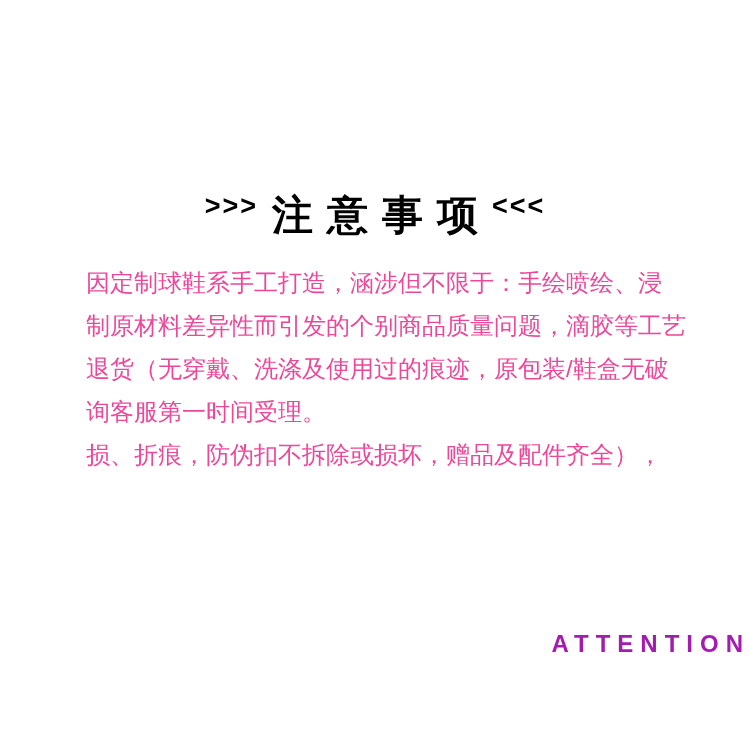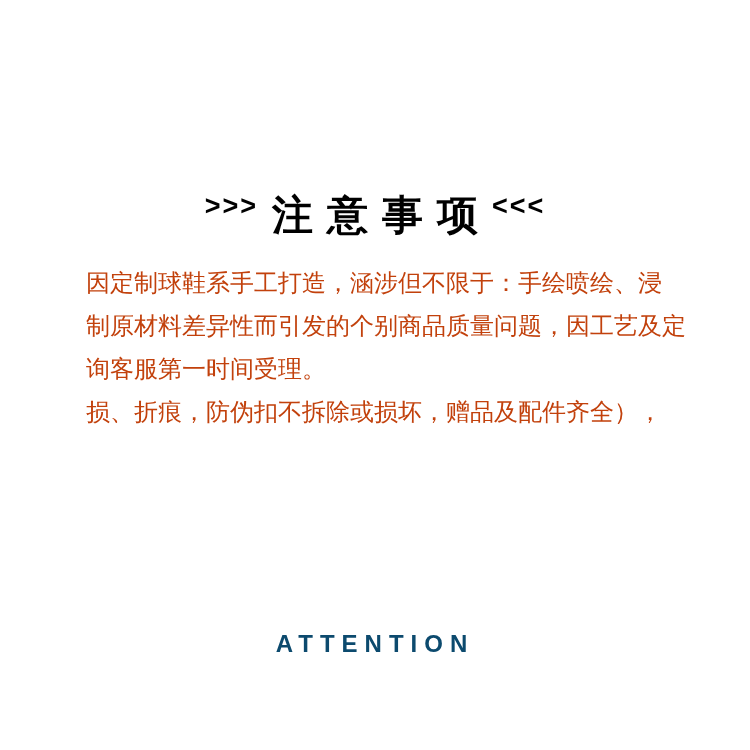--- a/index.html
+++ b/index.html
@@ -41,56 +41,57 @@
     margin-right: -14px;
     line-height: 1;
     white-space: nowrap;
     margin-top: 18px;
   }
   .body-text {
     position: absolute;
     top: 261px;
     left: 86px;
     width: 580px;
-    color: #c2410c;
+    color: #ec4899;
     font-size: 24px;
     font-weight: 400;
     line-height: 43px;
     text-align: left;
   }
   .body-line {
     display: block;
     white-space: nowrap;
   }
   .footer-text {
     position: absolute;
     top: 630px;
     left: 0;
     width: 750px;
-    text-align: center;
-    color: #0c4a6e;
+    text-align: right;
+    color: #a21caf;
     font-size: 24px;
     font-weight: 700;
     letter-spacing: 7px;
     line-height: 1.2;
   }
 </style>
 </head>
 <body>
 
 <div class="page">
 
   <div class="title-row">
     <span class="title-arrows">&gt;&gt;&gt;</span>
     <span class="title-text">注意事项</span>
     <span class="title-arrows">&lt;&lt;&lt;</span>
   </div>
 
   <div class="body-text">
     <span class="body-line">因定制球鞋系手工打造，涵涉但不限于：手绘喷绘、浸</span>
-    <span class="body-line">制原材料差异性而引发的个别商品质量问题，因工艺及定</span>
+    <span class="body-line">制原材料差异性而引发的个别商品质量问题，滴胶等工艺</span>
+    <span class="body-line">退货（无穿戴、洗涤及使用过的痕迹，原包装/鞋盒无破</span>
     <span class="body-line">询客服第一时间受理。</span>
     <span class="body-line">损、折痕，防伪扣不拆除或损坏，赠品及配件齐全），</span>
   </div>
 
   <div class="footer-text">ATTENTION</div>
 
 </div>
 
 </body></html>

